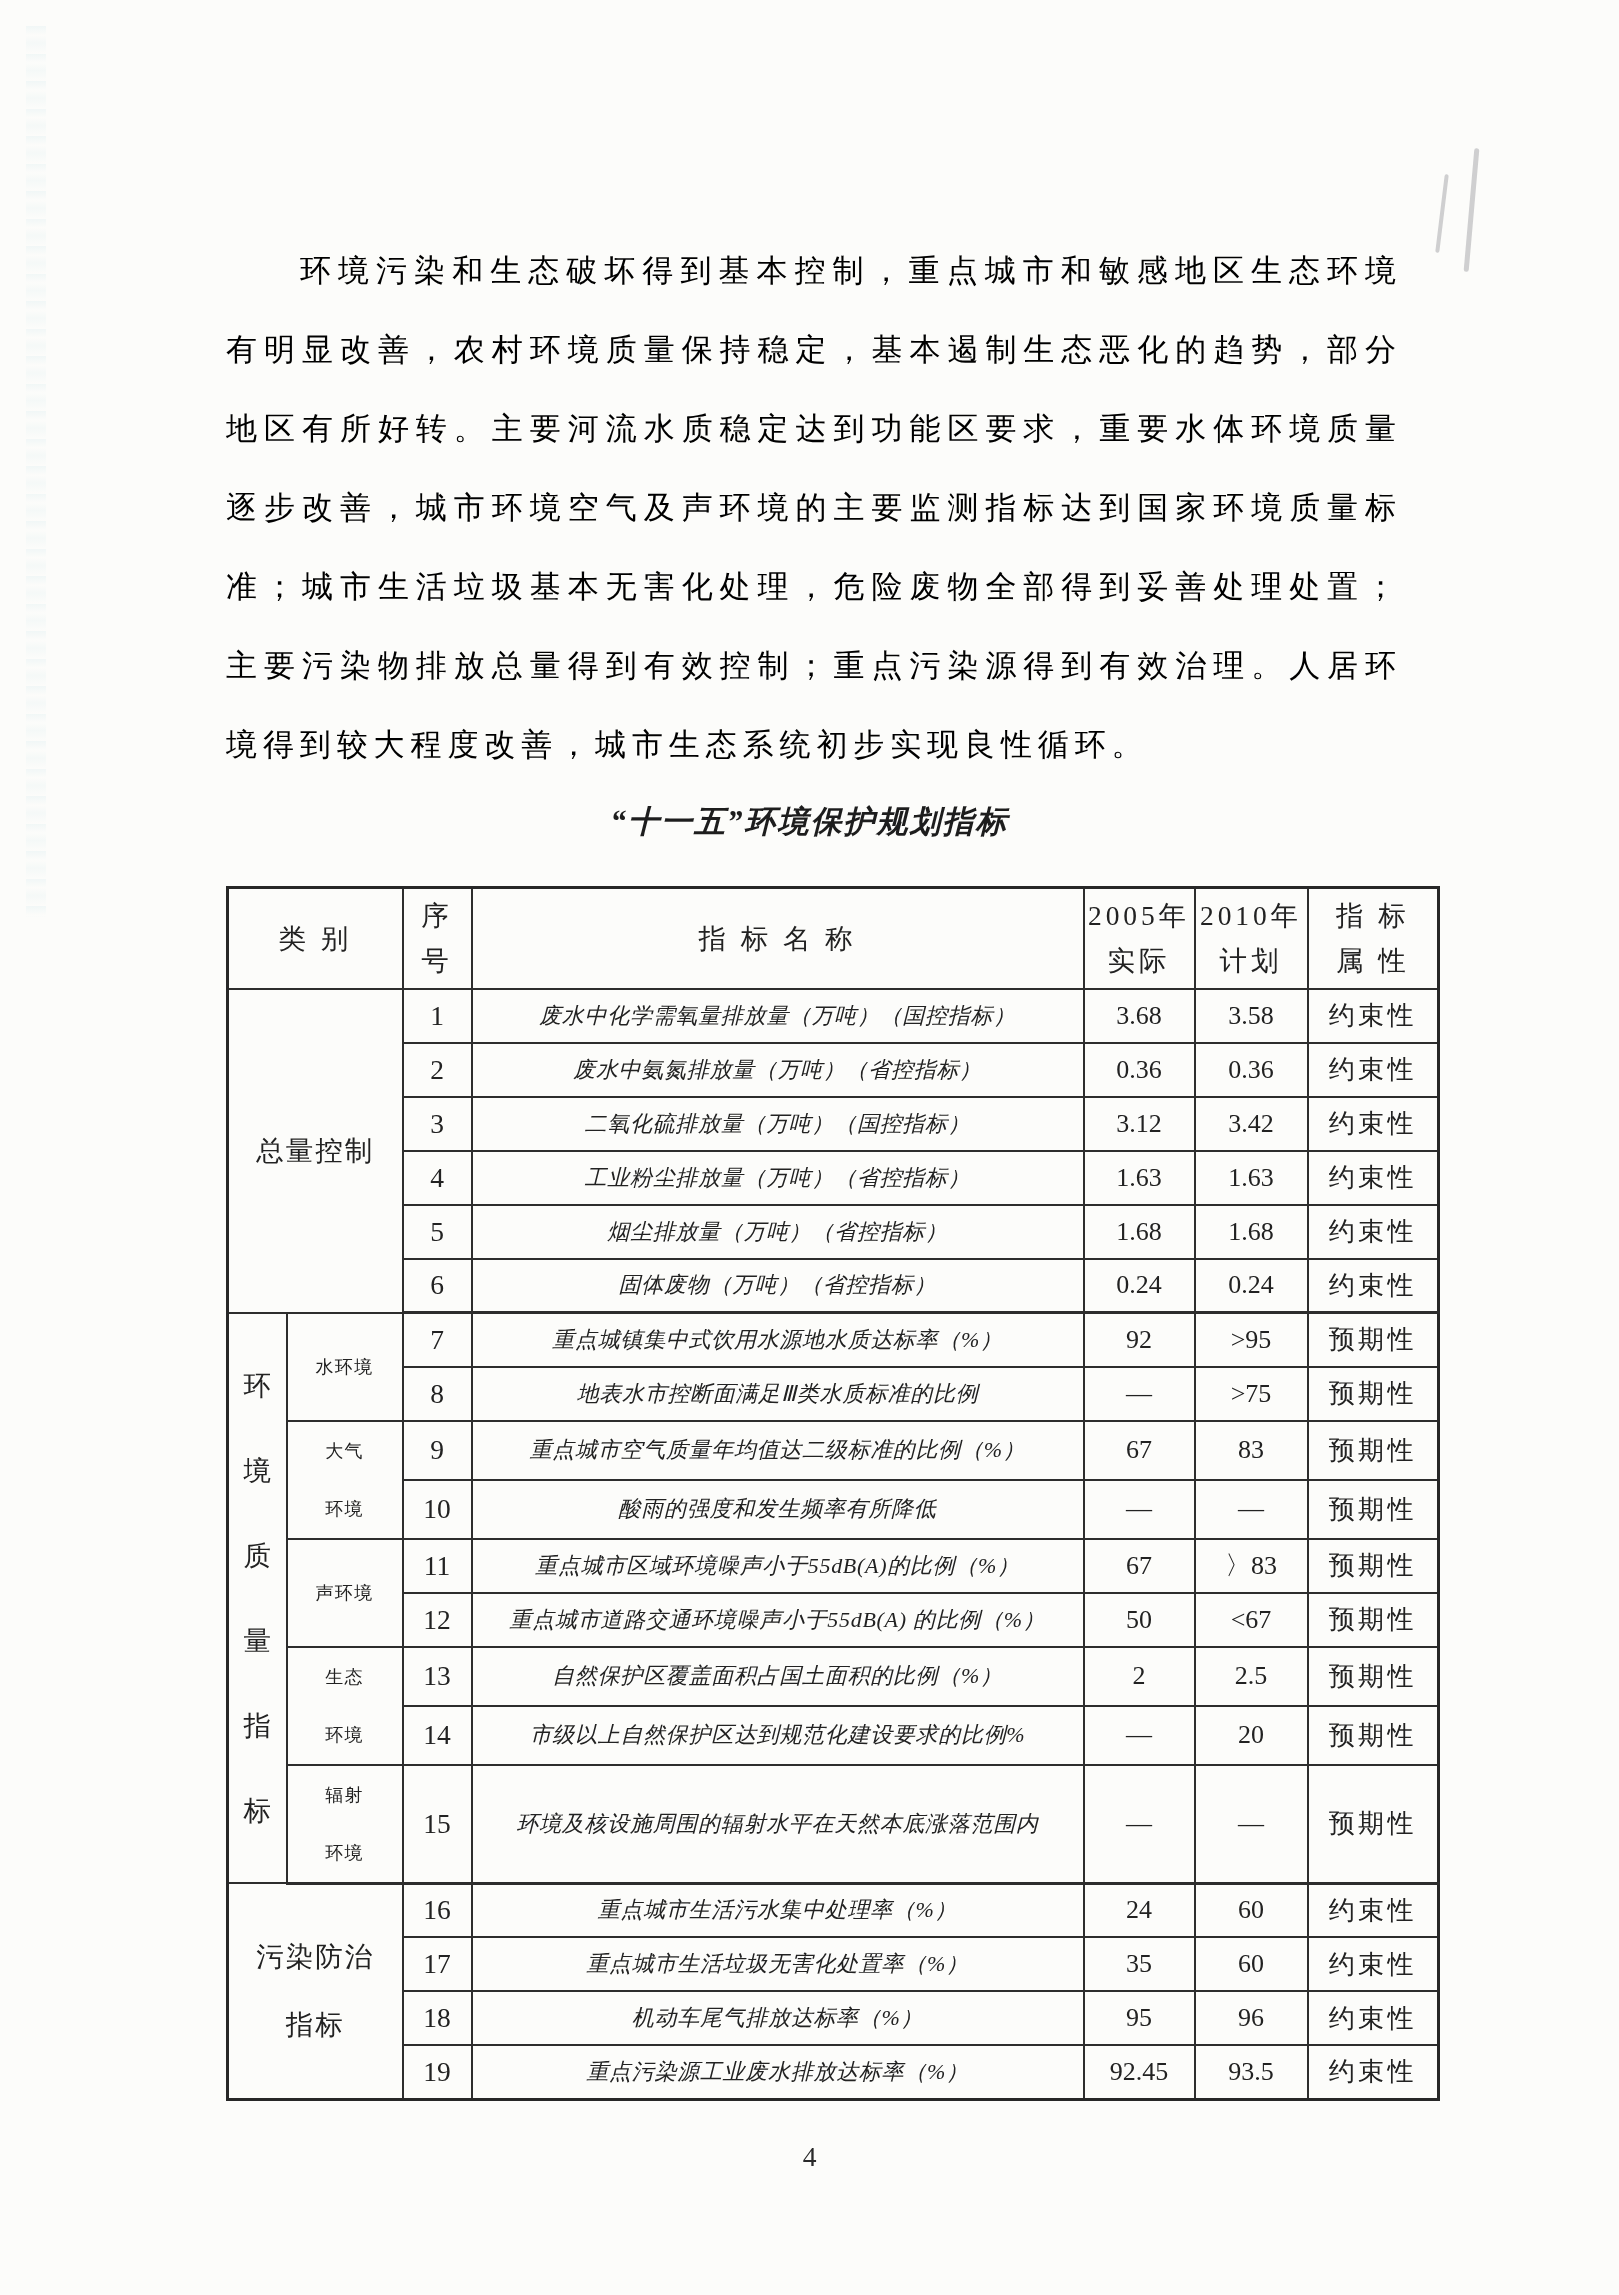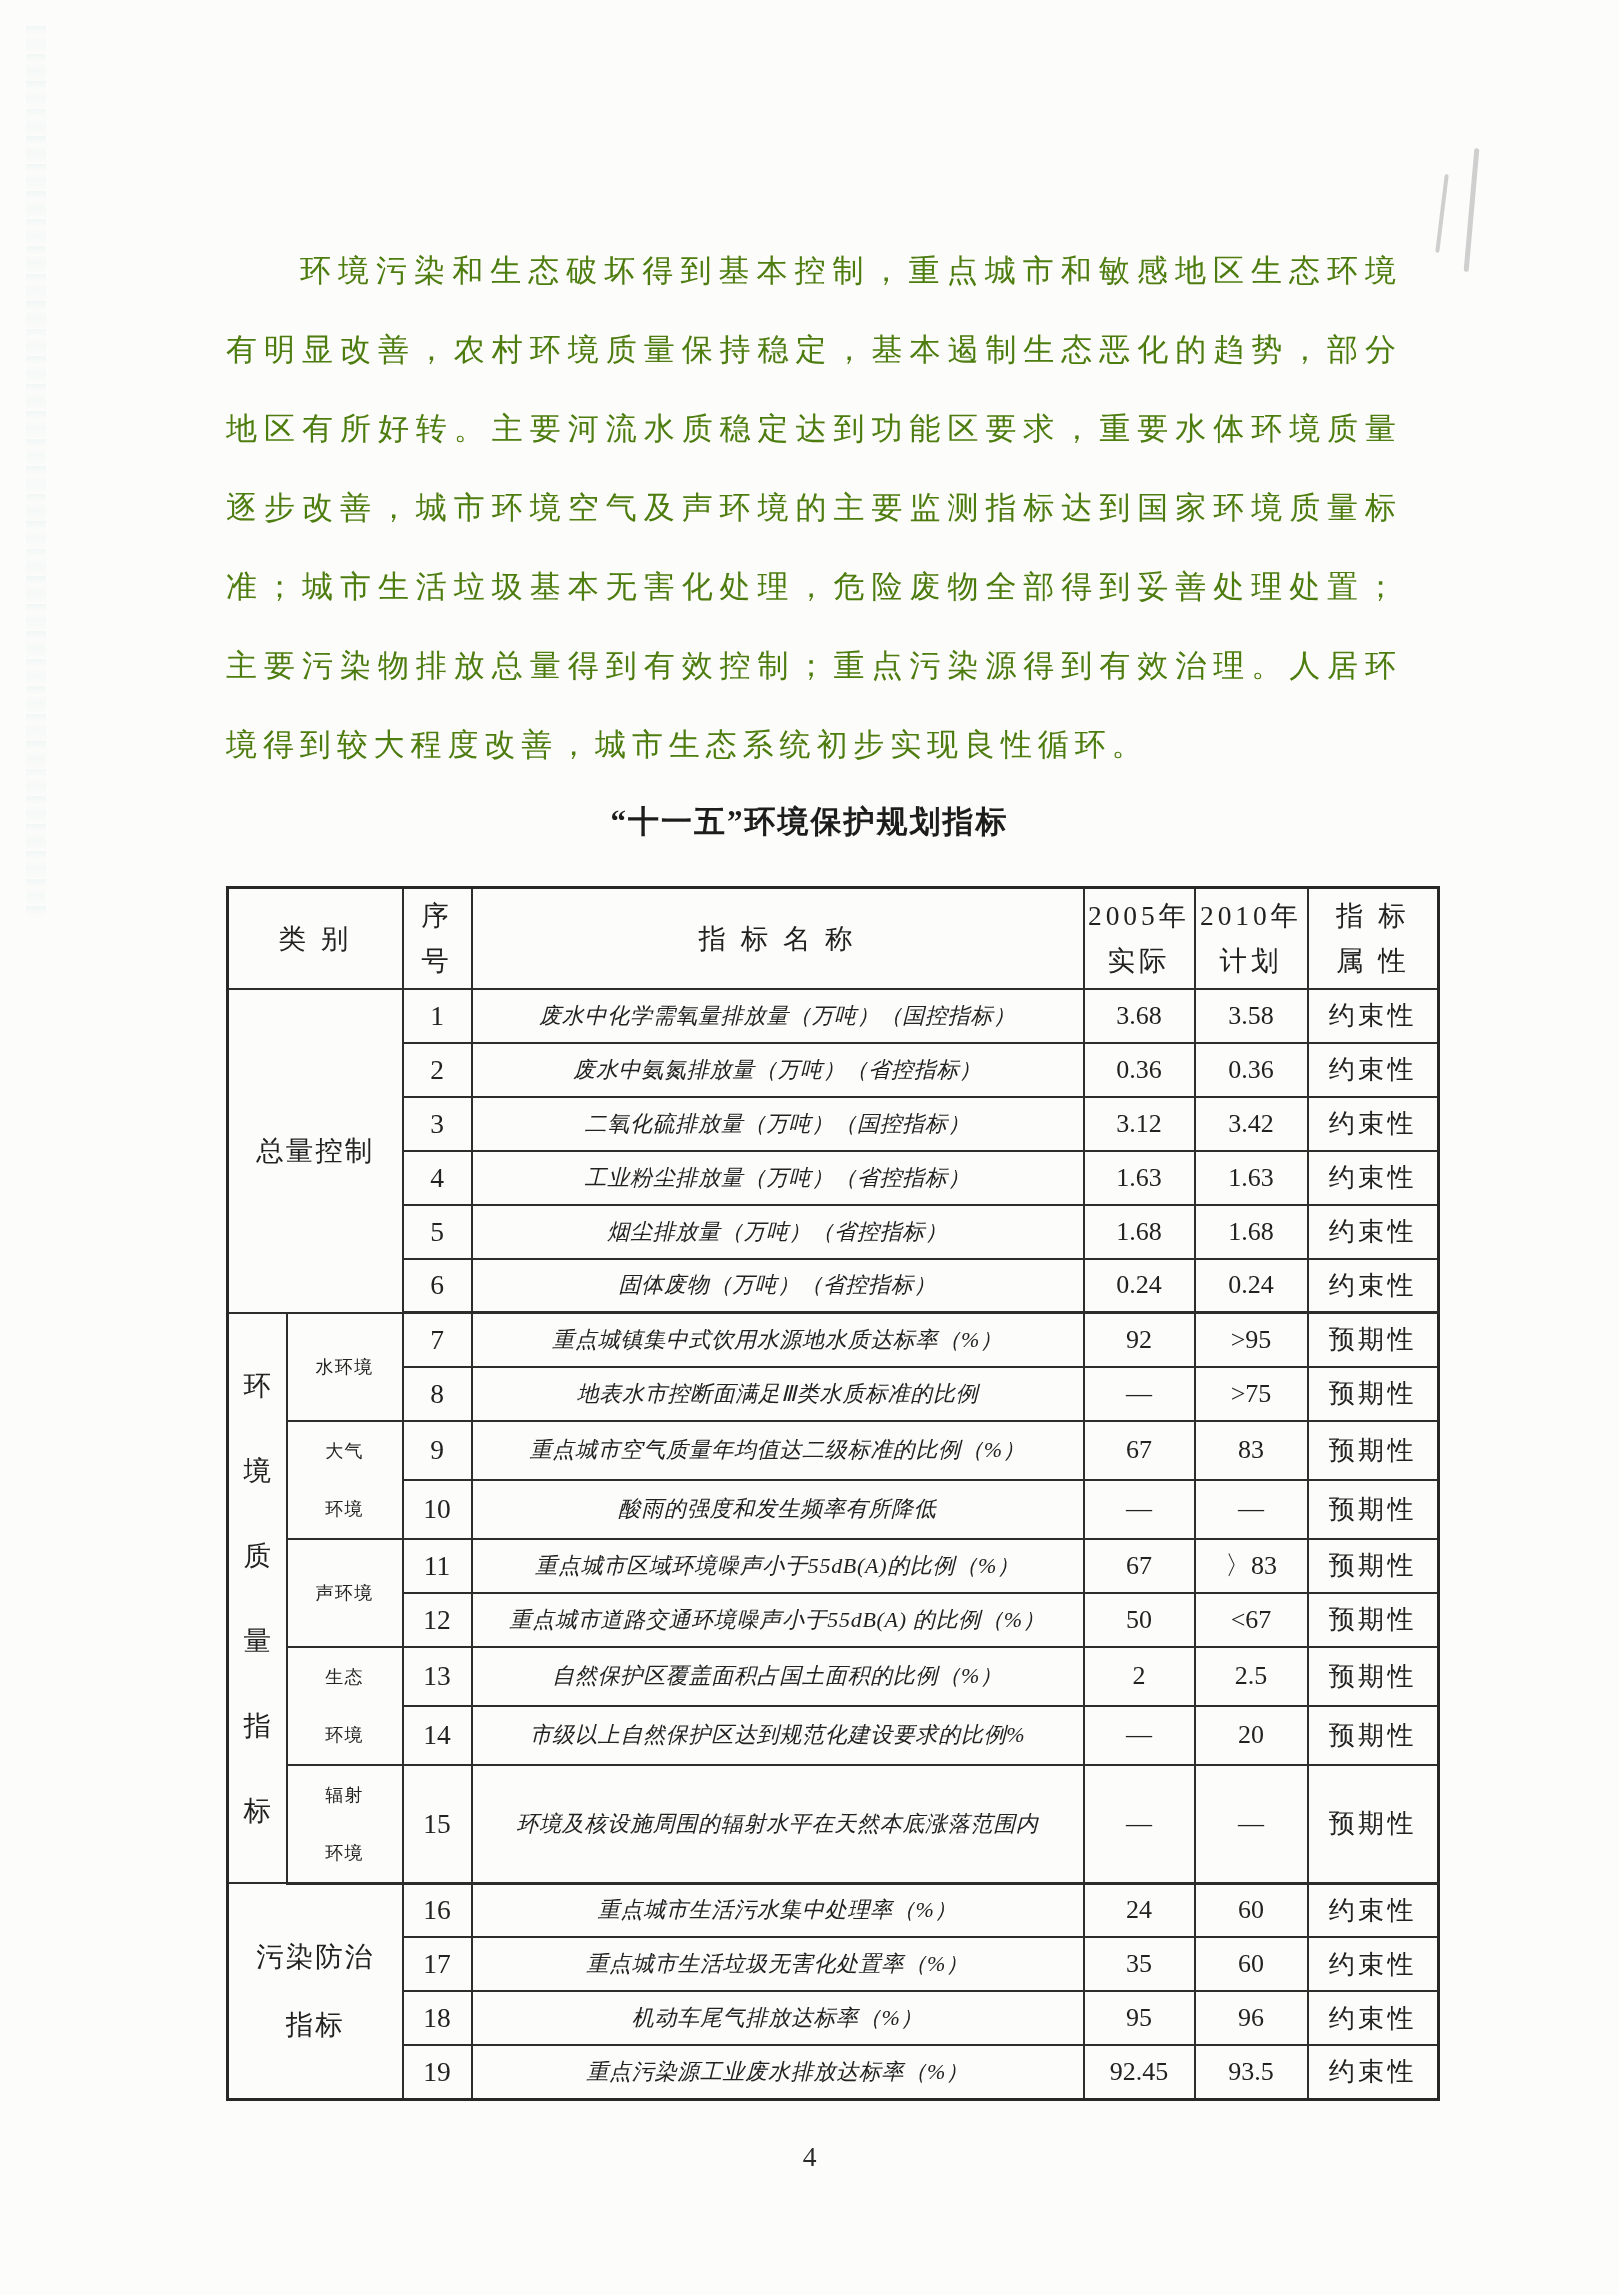--- a/index.html
+++ b/index.html
@@ -63,32 +63,33 @@
   .paragraph {
     position: absolute;
     left: 226px;
     top: 231px;
     width: 1176px;
     font-size: 31px;
     line-height: 79px;
     letter-spacing: 5.9px;
     text-align: justify;
     text-indent: 74px;
-    color: #4d7c0f;
+    color: #000000;
   }
   .table-title {
     position: absolute;
     left: 0;
     top: 801px;
     width: 1619px;
     text-align: center;
     font-size: 31px;
     font-weight: bold;
     letter-spacing: 2px;
     color: #1d1d1d;
+    font-style: italic;
   }
   table.indicators {
     position: absolute;
     left: 226px;
     top: 858px;
     width: 1212px;
     border-collapse: collapse;
     table-layout: fixed;
     border: 3.3px solid #272727;
     margin-top: 28px;

